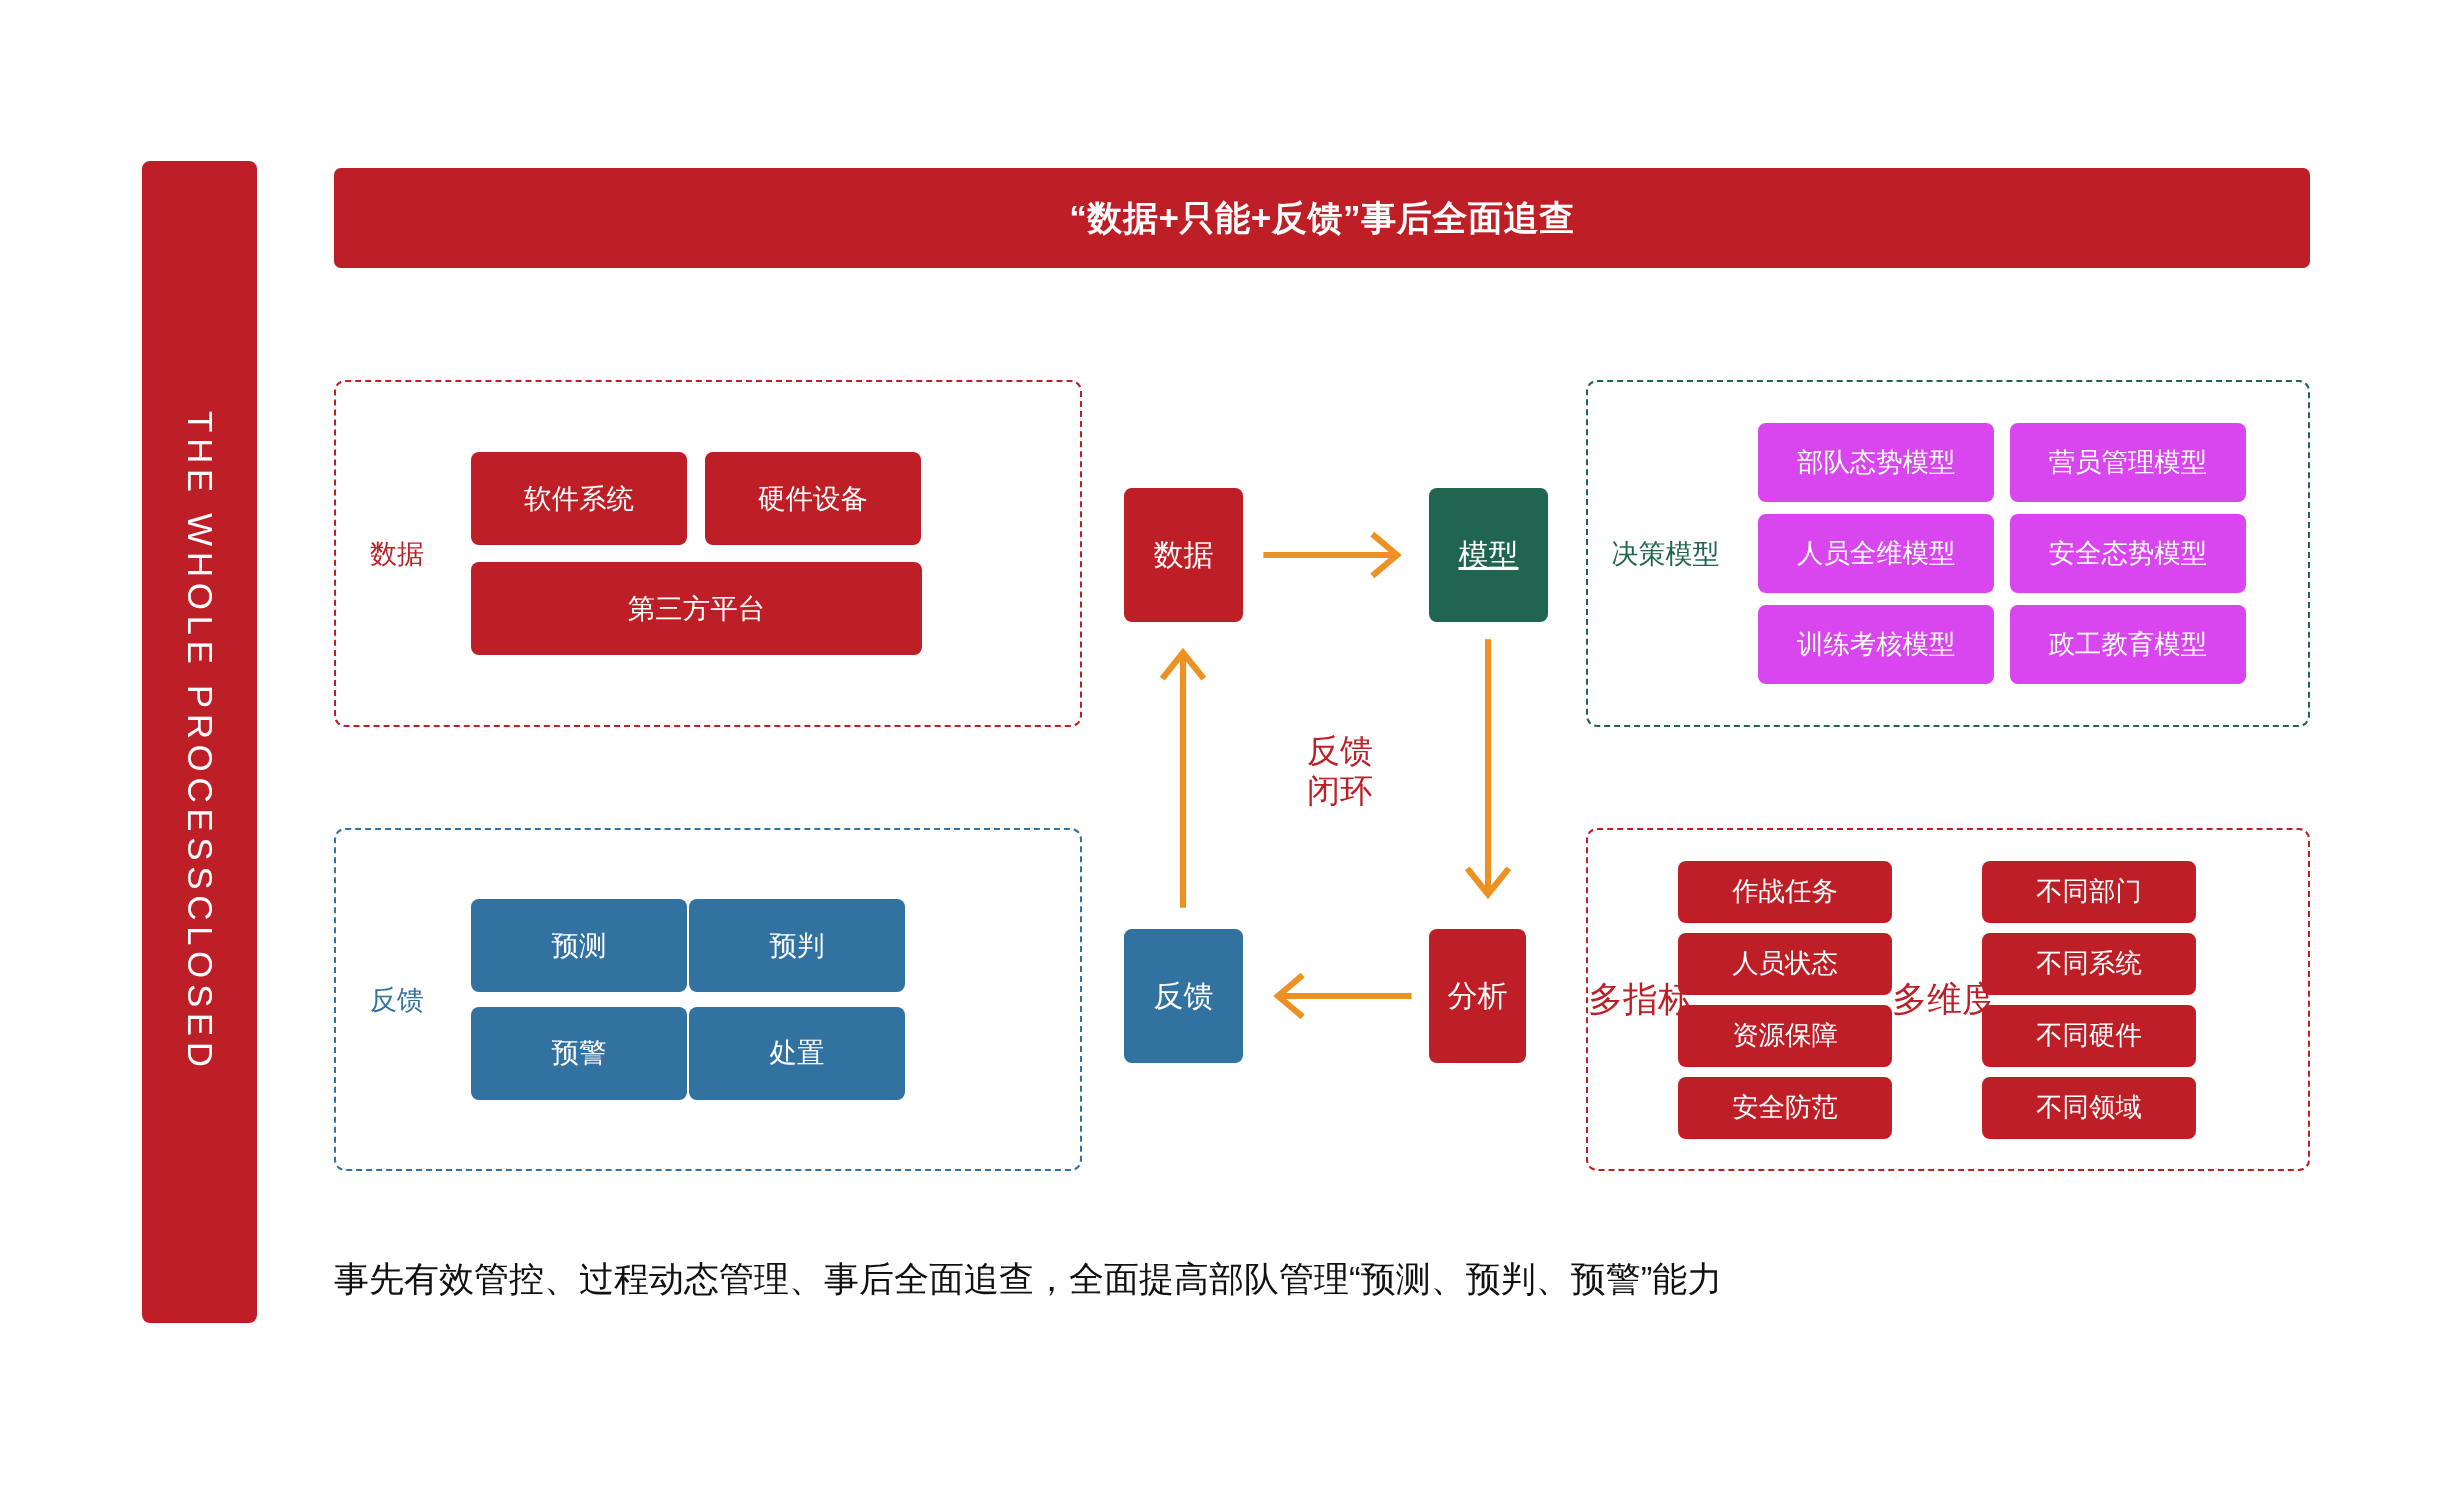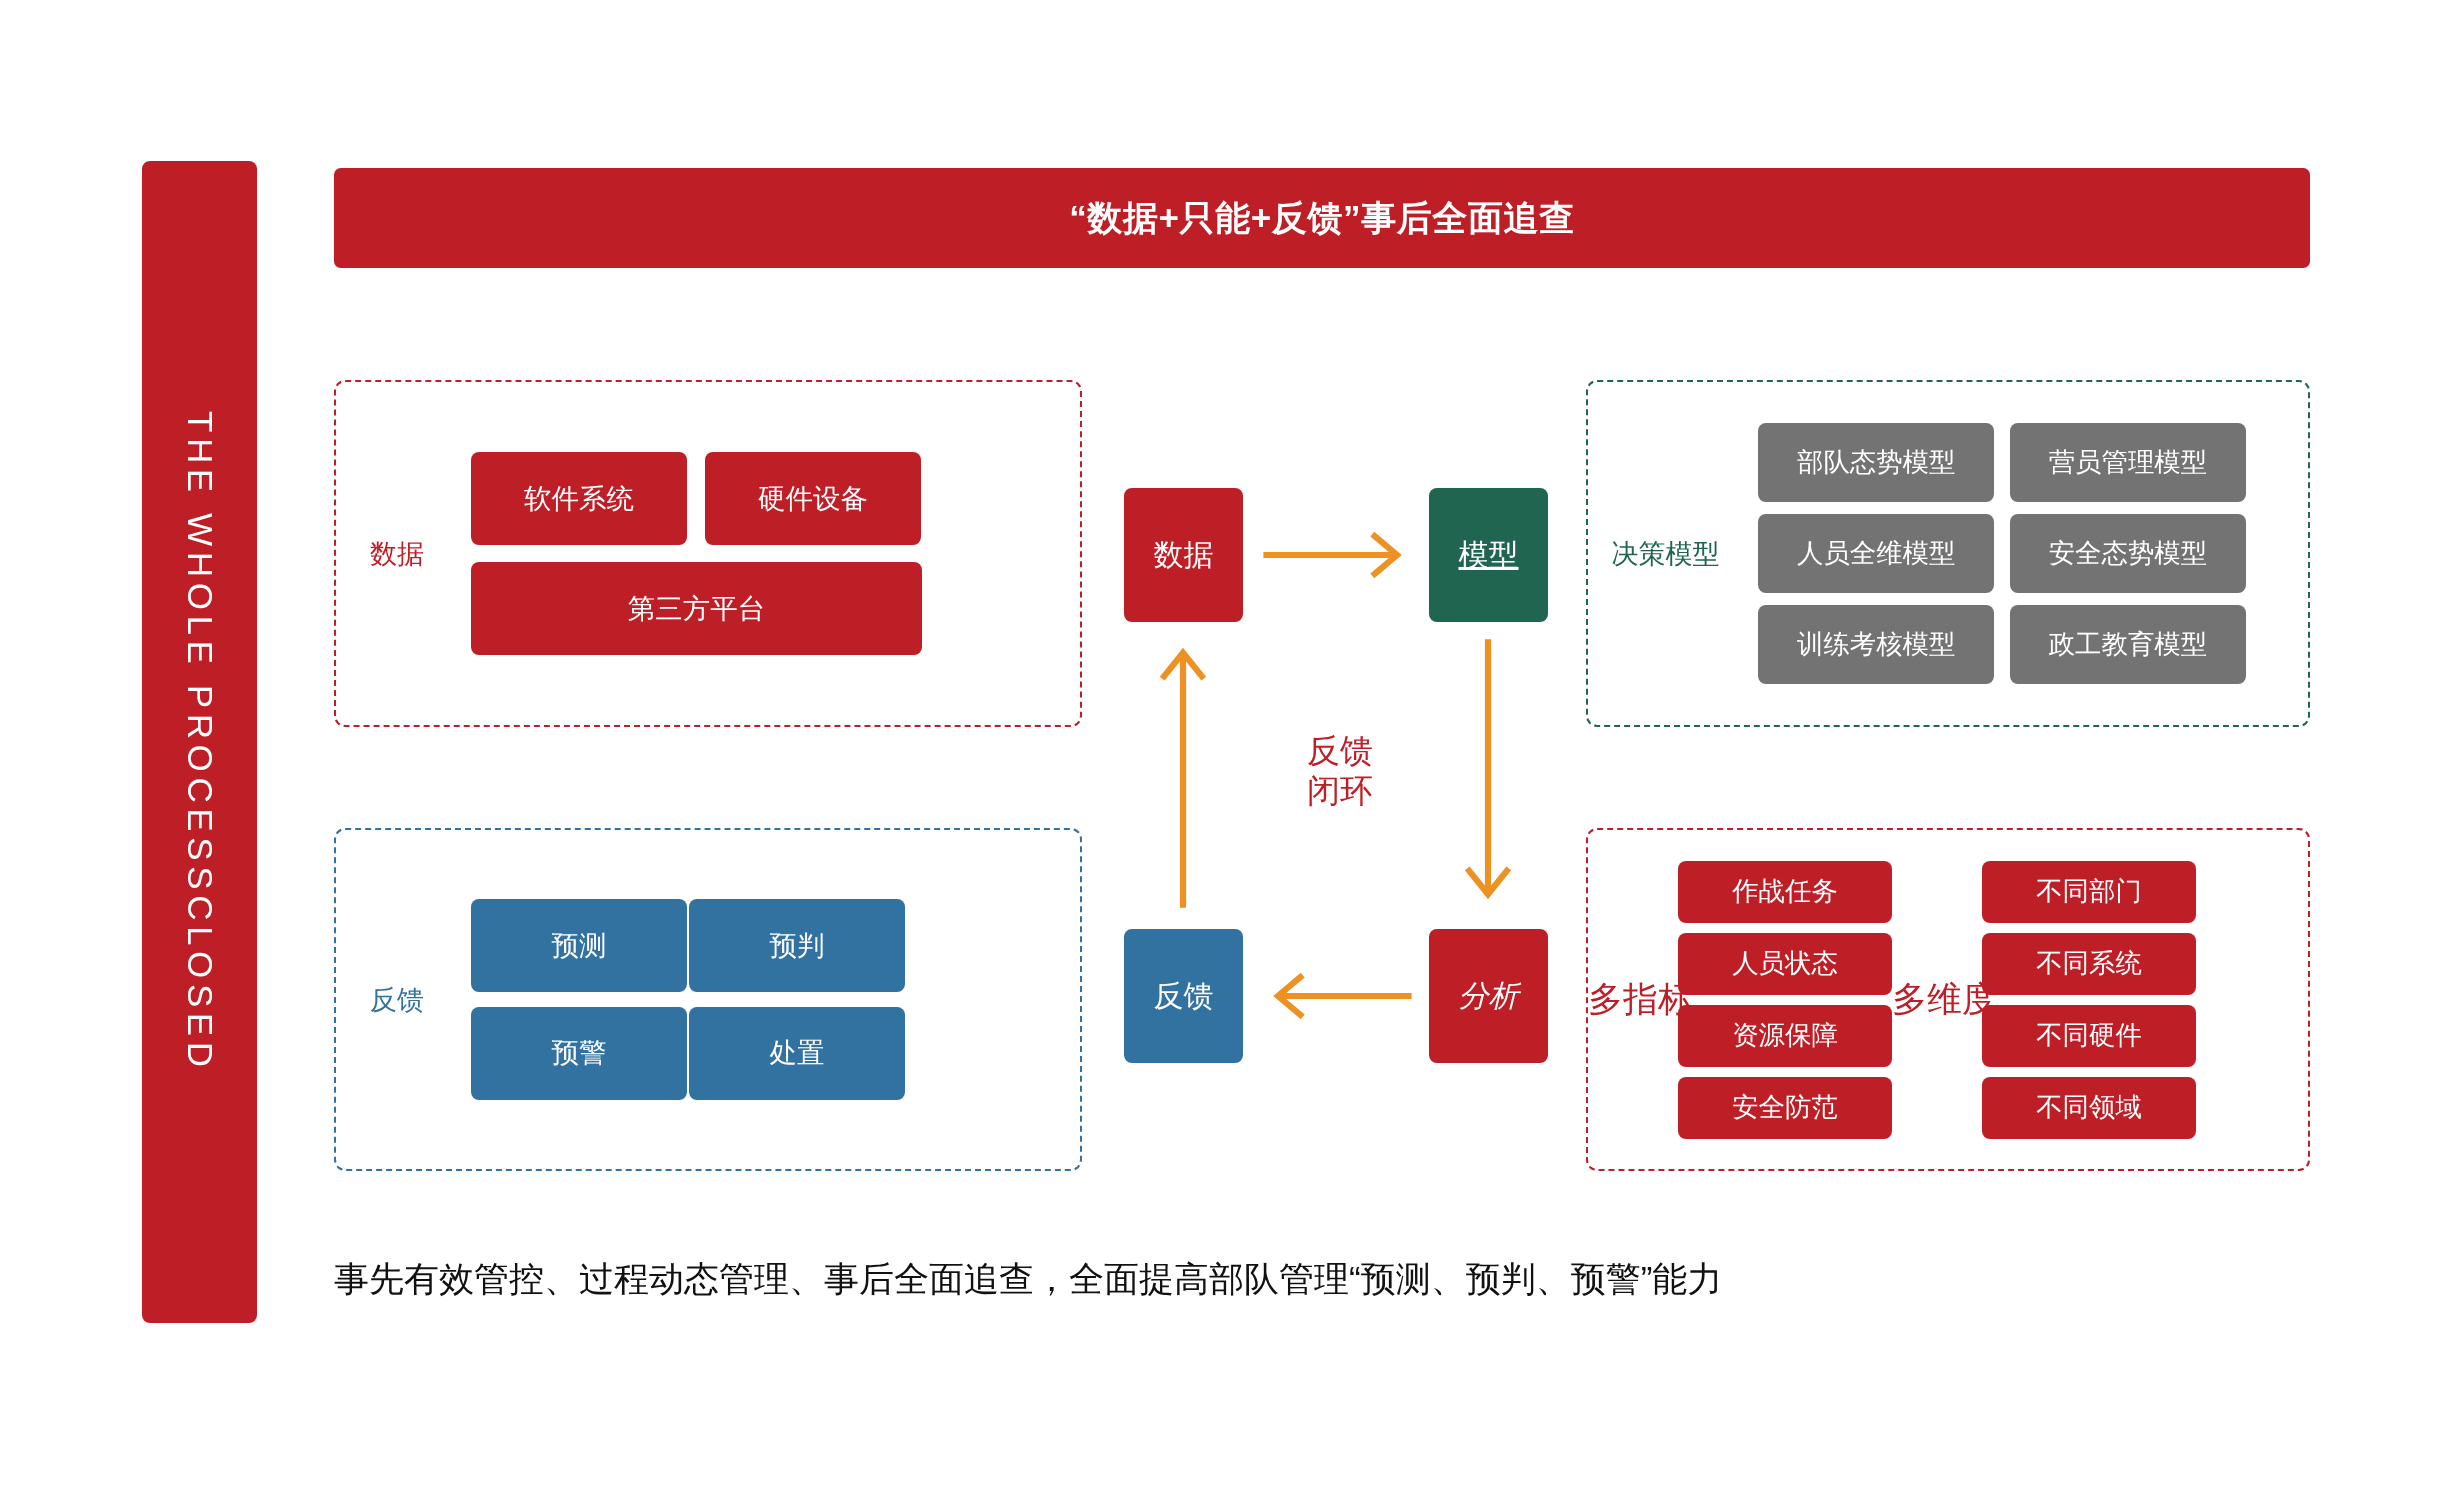--- a/index.html
+++ b/index.html
@@ -71,42 +71,42 @@
   #panel-feedback .panel-label{color:#3272A0;width:84px;}
   #panel-feedback .tile{background:#3272A0;}
   #panel-feedback .tile-row{gap:2px;}
   #panel-feedback .tile-row + .tile-row{margin-top:14.6px;}
   #panel-feedback .t-small{width:216px;height:93px;}
   #panel-feedback .tile-area{padding-left:17px;}
 
   
   #panel-model{left:1586px;top:380px;width:724px;height:347px;border-color:#20654F;padding-left:23.6px;}
   #panel-model .panel-label{color:#20654F;width:141px;}
-  #panel-model .tile{background:#737373;}
+  #panel-model .tile{background:#d946ef;}
   #panel-model .tile-row{gap:15.7px;}
   #panel-model .tile-row + .tile-row{margin-top:12.4px;}
   #panel-model .t-m{width:236px;height:79px;font-size:26.4px;}
   #panel-model .tile-area{padding-left:5.6px;}
 
   
   #panel-metrics{left:1586px;top:828px;width:724px;height:343px;border-color:#BE1E26;}
   #panel-metrics .cols{display:flex;align-items:center;width:100%;height:100%;}
   #panel-metrics .lbl{color:#BE1E26;font-size:35px;white-space:nowrap;width:90px;text-align:center;flex:0 0 auto;}
   #panel-metrics .col{display:flex;flex-direction:column;gap:10px;flex:0 0 auto;}
   #panel-metrics .tile{background:#BE1E26;width:214px;height:62px;font-size:26.4px;}
 
   
   .cyc-box{
     position:absolute;border-radius:7.9px;color:#ffffff;
     display:flex;align-items:center;justify-content:center;
     font-size:30px;white-space:nowrap;
   }
   #cyc-data{left:1124px;top:488px;width:119px;height:134px;background:#BE1E26;}
   #cyc-model{left:1429px;top:488px;width:119px;height:134px;background:#20654F;text-decoration:underline;}
-  #cyc-analysis{left:1429px;top:929px;width:119px;height:134px;background:#BE1E26;font-style:italic;}
+  #cyc-analysis{left:1429px;top:929px;width:97px;height:134px;background:#BE1E26;}
   #cyc-feedback{left:1124px;top:929px;width:119px;height:134px;background:#3272A0;}
 
   .arrow{position:absolute;}
   #arrow-top{left:1262px;top:523px;width:151px;height:64px;}
   #arrow-bottom{left:1262px;top:964px;width:151px;height:64px;}
   #arrow-right{left:1456px;top:638px;width:64px;height:271px;}
   #arrow-left{left:1151px;top:638px;width:64px;height:271px;}
 
   #loop-label{
     position:absolute;left:1264px;top:731px;width:152px;

